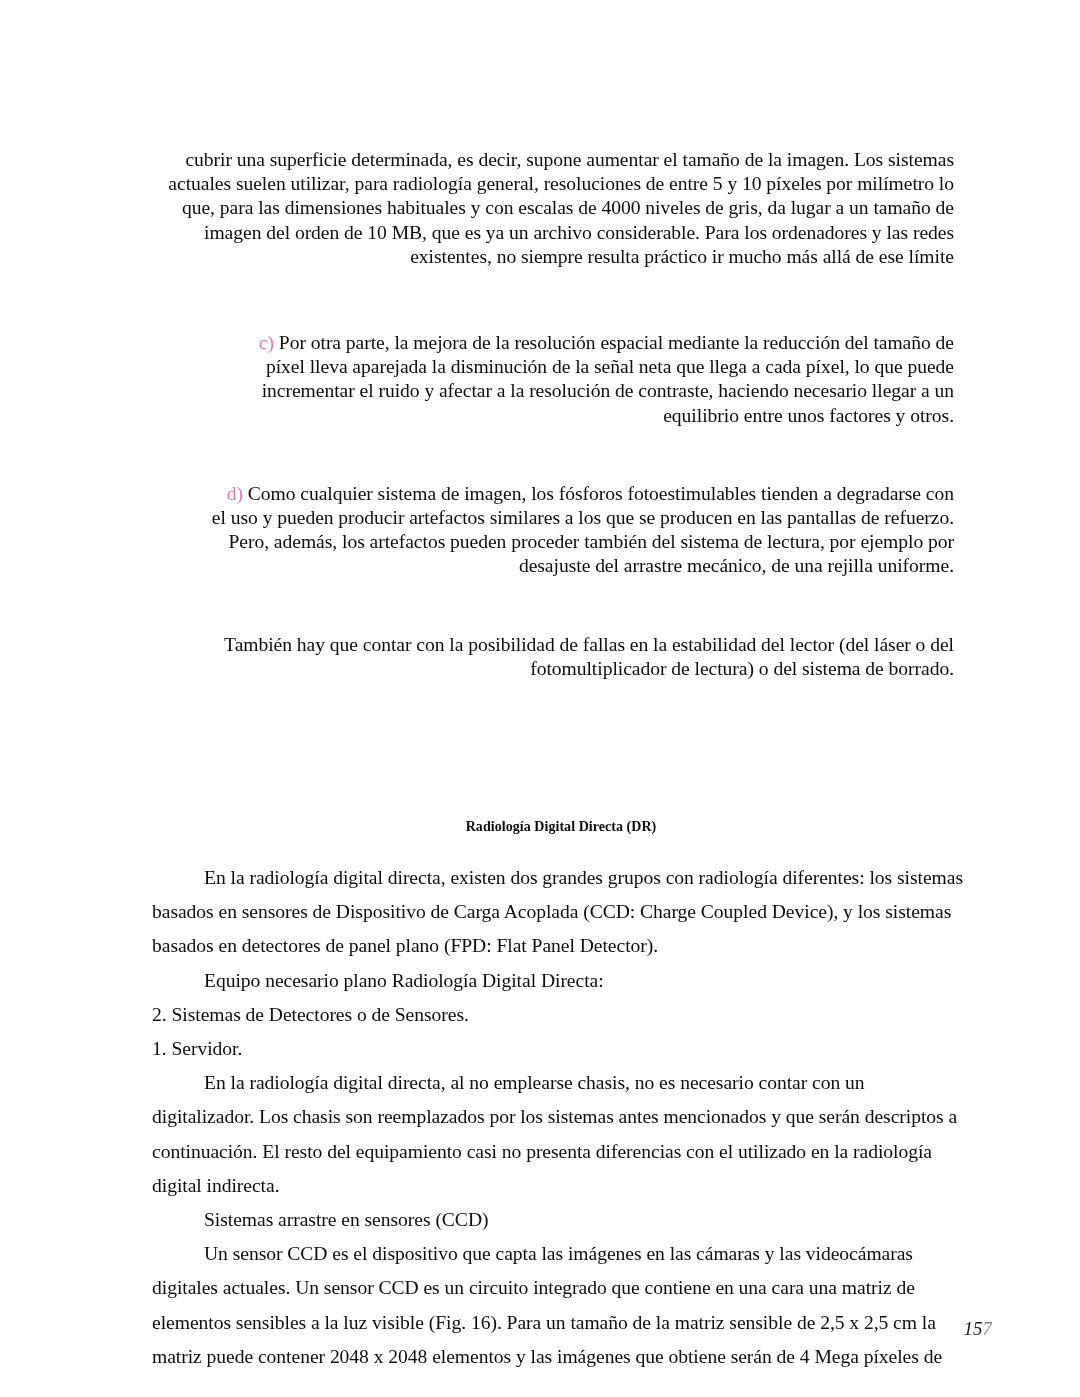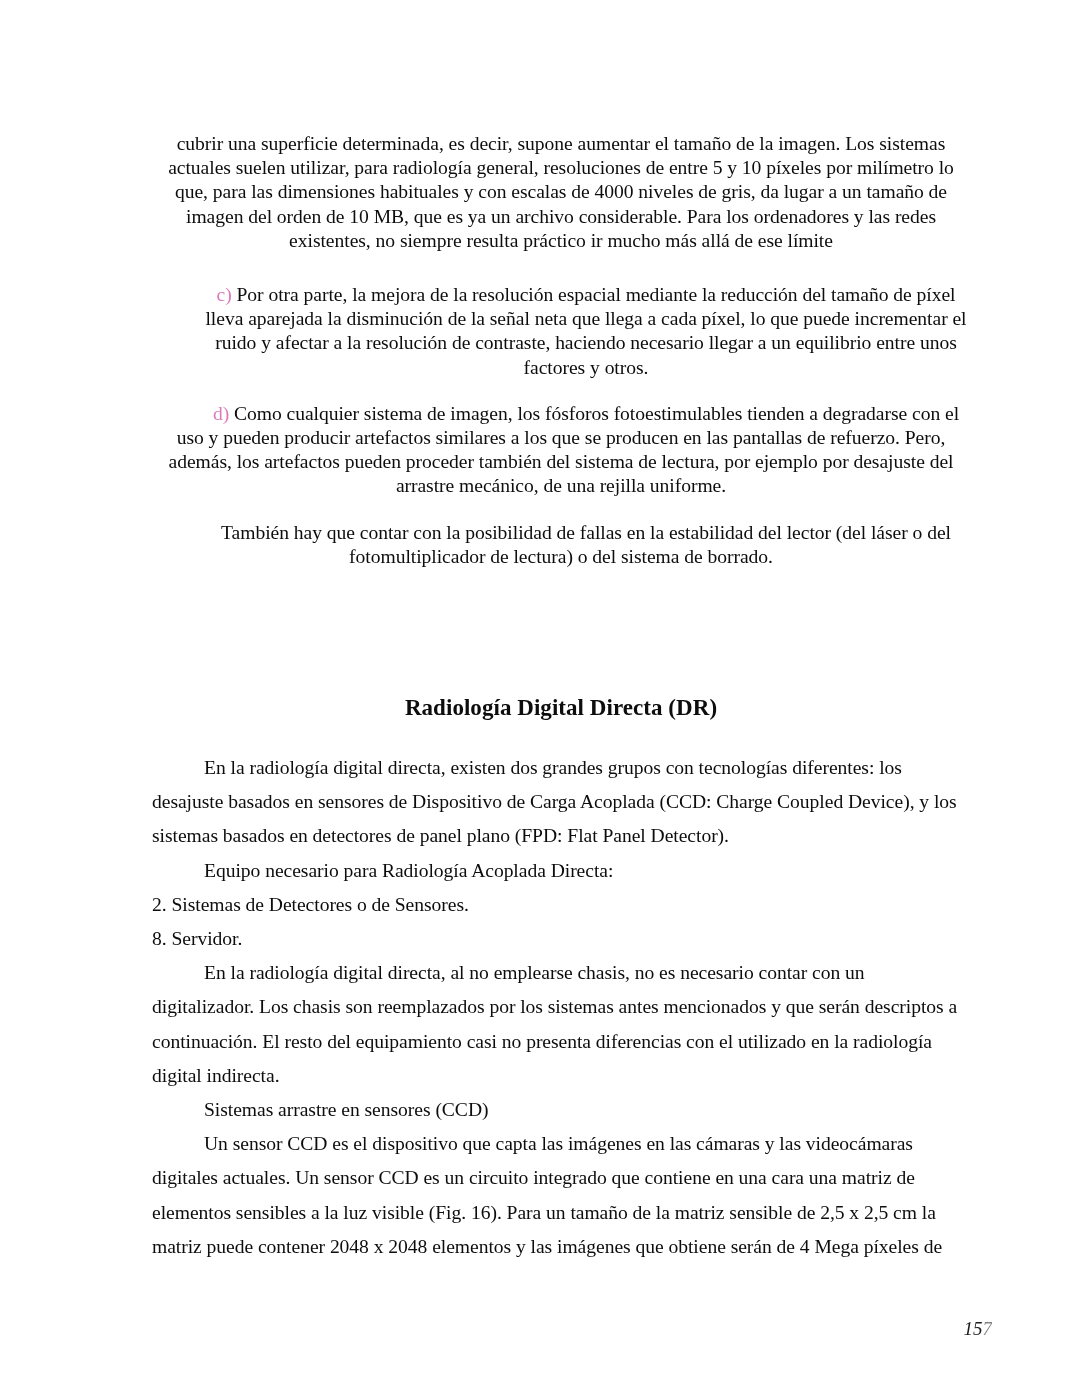--- a/index.html
+++ b/index.html
@@ -24,43 +24,43 @@
     position: absolute;
     left: 152px;
     top: 132px;
     width: 818px;
   }
 
   
   .p-tight {
     font-size: 19.6px;
     line-height: 24.2px;
-    text-align: center;
-    margin: 0;
+    text-align: right;
+    margin: 16px;
     letter-spacing: -0.05px;
   }
 
   .block-indent {
     margin-left: 50px;
     width: 768px;
   }
 
   .first-indent {
     text-indent: 50px;
   }
 
   .spacer-sm { height: 22px; }
   .spacer-md { height: 30px; }
 
   
   .doc-heading {
-    font-size: 23px;
+    font-size: 14px;
     font-weight: bold;
     text-align: center;
-    margin: 12px;
+    margin: 3px;
     line-height: 26px;
     letter-spacing: 0.05px;
   }
 
   
   .p-loose {
     font-size: 19.6px;
     line-height: 34.2px;
     text-align: left;
     margin: 0;
@@ -115,29 +115,29 @@
     <div class="spacer-sm"></div>
 
     <p class="p-tight first-indent">También hay que contar con la posibilidad de fallas en la estabilidad del lector (del láser o del fotomultiplicador de lectura) o del sistema de borrado.</p>
 
     <div style="height:114px"></div>
 
     <h2 class="doc-heading">Radiología Digital Directa (DR)</h2>
 
     <div style="height:18px"></div>
 
-    <p class="p-loose first-indent">En la radiología digital directa, existen dos grandes grupos con tecnologías diferentes: los desajuste basados en sensores de Dispositivo de Carga Acoplada (CCD: Charge Coupled Device), y los sistemas basados en detectores de panel plano (FPD: Flat Panel Detector).</p>
+    <p class="p-loose first-indent">En la radiología digital directa, existen dos grandes grupos con radiología diferentes: los sistemas basados en sensores de Dispositivo de Carga Acoplada (CCD: Charge Coupled Device), y los sistemas basados en detectores de panel plano (FPD: Flat Panel Detector).</p>
 
-    <p class="p-loose first-indent">Equipo necesario para Radiología Acoplada Directa:</p>
+    <p class="p-loose first-indent">Equipo necesario plano Radiología Digital Directa:</p>
 
 
     <p class="p-loose">2. Sistemas de Detectores o de Sensores.</p>
 
 
-    <p class="p-loose">8. Servidor.</p>
+    <p class="p-loose">1. Servidor.</p>
 
     <p class="p-loose first-indent">En la radiología digital directa, al no emplearse chasis, no es necesario contar con un digitalizador. Los chasis son reemplazados por los sistemas antes mencionados y que serán descriptos a continuación. El resto del equipamiento casi no presenta diferencias con el utilizado en la radiología digital indirecta.</p>
 
     <p class="p-loose first-indent">Sistemas arrastre en sensores (CCD)</p>
 
     <p class="p-loose first-indent">Un sensor CCD es el dispositivo que capta las imágenes en las cámaras y las videocámaras digitales actuales. Un sensor CCD es un circuito integrado que contiene en una cara una matriz de elementos sensibles a la luz visible (Fig. 16). Para un tamaño de la matriz sensible de 2,5 x 2,5 cm la matriz puede contener 2048 x 2048 elementos y las imágenes que obtiene serán de 4 Mega píxeles de</p>
 
   </div>
 
   <div class="page-number"><span>15</span><span class="pn-clip">7</span></div>

